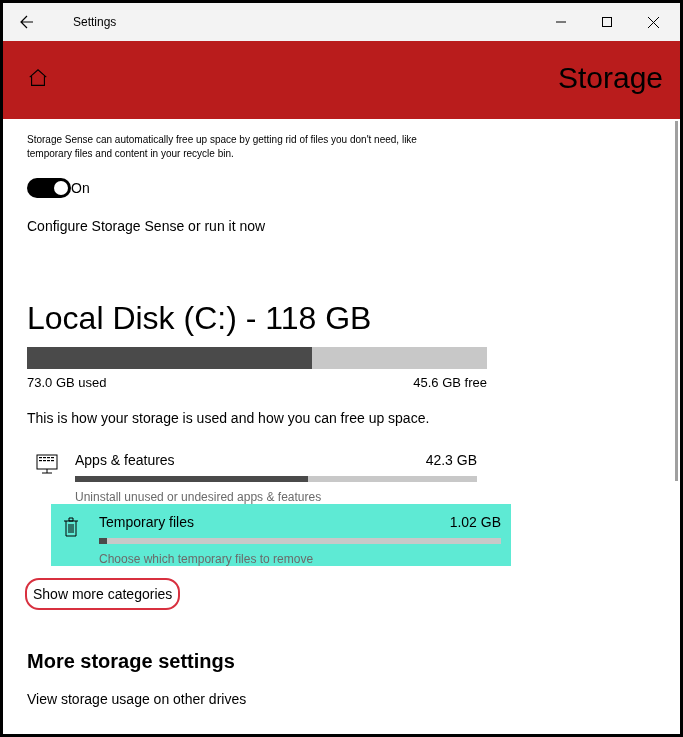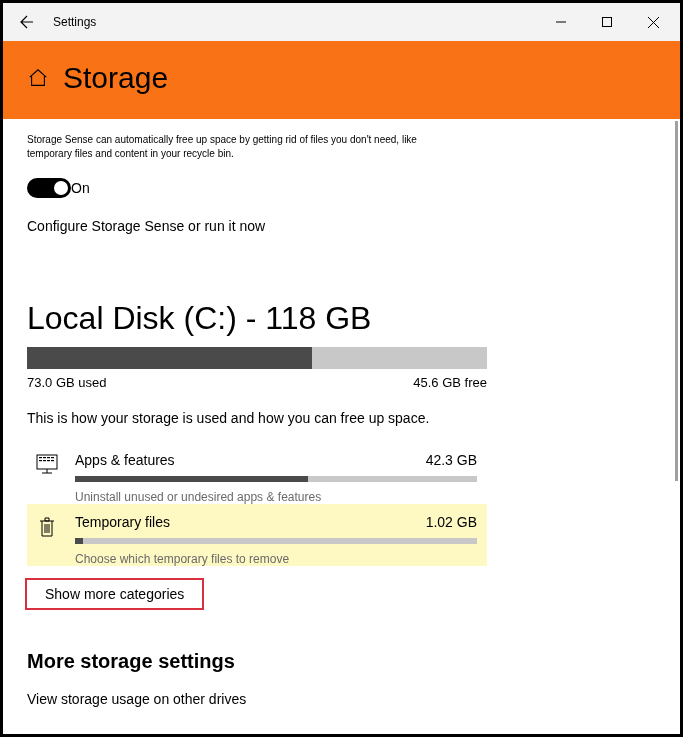--- a/index.html
+++ b/index.html
@@ -20,37 +20,38 @@
       padding: 0 4px;
     }
     .back-arrow {
       width: 40px; height: 38px;
       display: flex; align-items: center; justify-content: center;
       cursor: pointer;
     }
     .titlebar-title {
       font-size: 12px;
       color: #000;
-      margin-left: 6px;
+      margin-left: 26px;
       flex: 1;
     }
     .win-controls {
       display: flex;
     }
     .win-btn {
       width: 46px; height: 32px;
       display: flex; align-items: center; justify-content: center;
       cursor: pointer;
     }
     .page-header {
-      background: #f97316;
-      padding: 20px 24px 24px 24px;
+      background: #b91c1c;
+      padding: 20px 17px 24px 24px;
       display: flex;
       align-items: center;
       gap: 14px;
+      justify-content: space-between;
     }
     .page-title {
       font-size: 30px;
       font-weight: 400;
       color: #000;
     }
     .content-wrap {
       position: relative;
       height: calc(100% - 38px - 78px);
       overflow: hidden;
@@ -135,21 +136,22 @@
       margin-bottom: 16px;
     }
     .category {
       width: 460px;
       display: flex;
       padding: 10px 10px 0 6px;
       gap: 14px;
       cursor: pointer;
     }
     .category.hover {
-      background: #fef9c3;
+      background: #5eead4;
+      margin-left: 24px;
     }
     .cat-icon {
       width: 28px;
       display: flex;
       align-items: flex-start;
       justify-content: center;
       padding-top: 2px;
     }
     .cat-body { flex: 1; }
     .cat-head {
@@ -172,22 +174,23 @@
     .cat-sub {
       font-size: 12px;
       color: #6a6a6a;
     }
     .show-more {
       display: inline-block;
       font-size: 14px;
       color: #000;
       cursor: pointer;
       margin-top: 14px;
-      padding: 6px 18px;
+      padding: 6px 6px;
       outline: 2px solid #d8303f;
+      border-radius: 12px;
     }
     .more-heading {
       font-size: 20px;
       font-weight: 600;
       margin-top: 42px;
       margin-bottom: 18px;
     }
     .more-link {
       font-size: 14px;
       color: #000;

